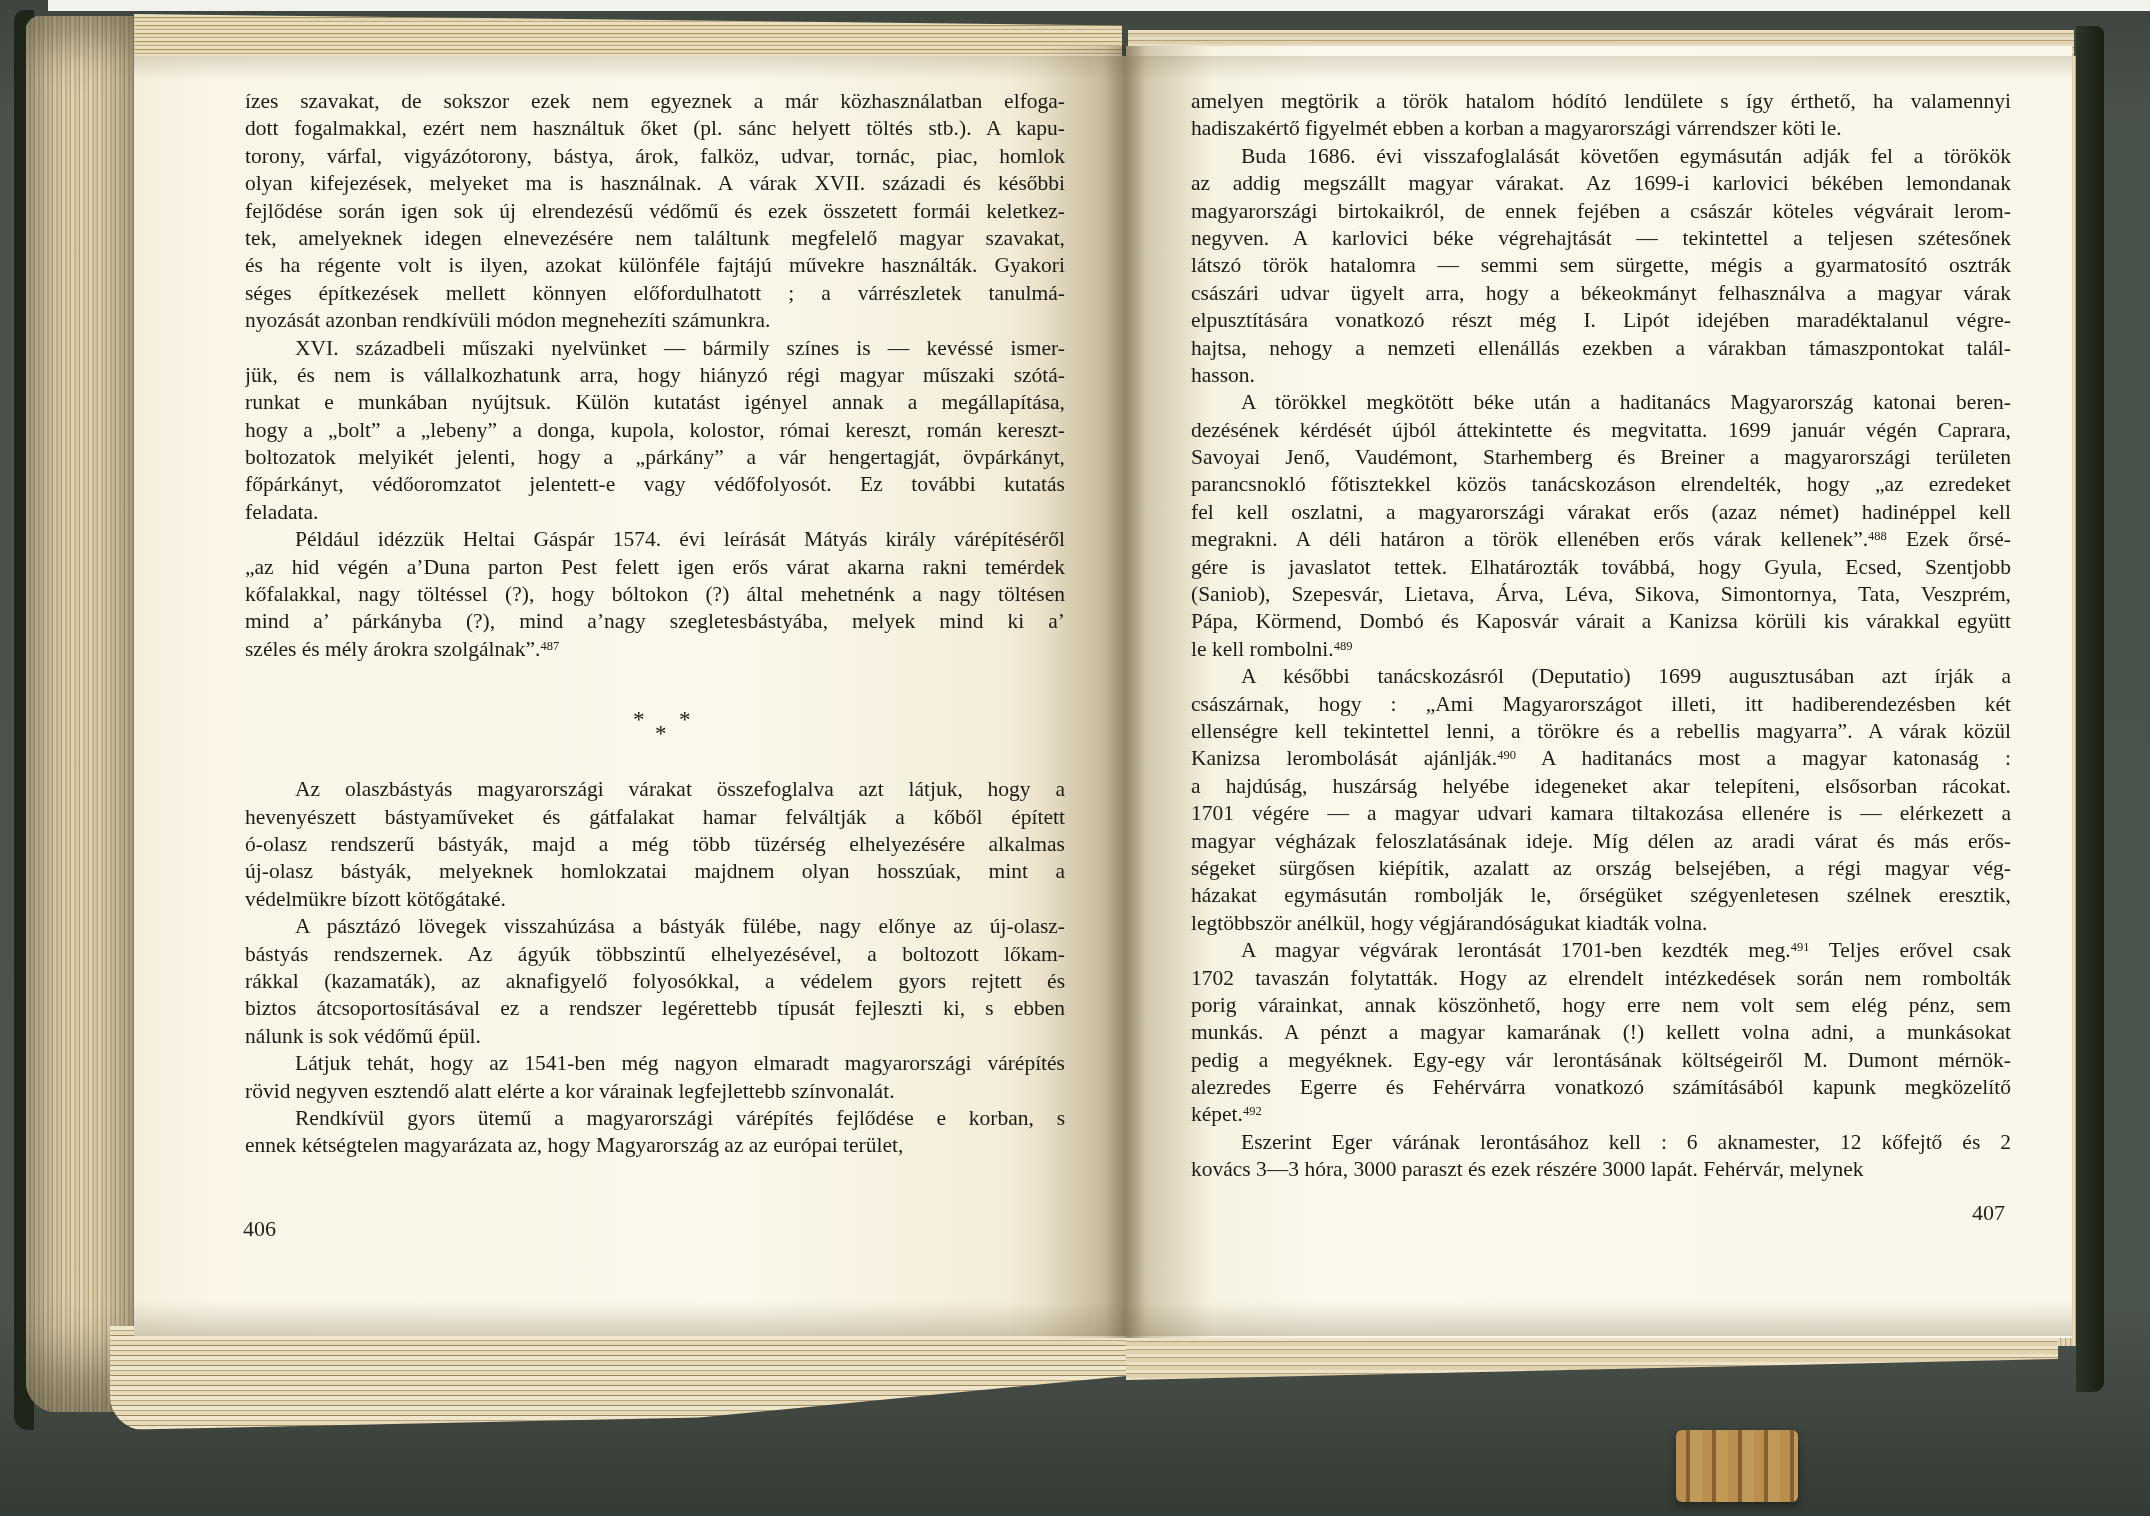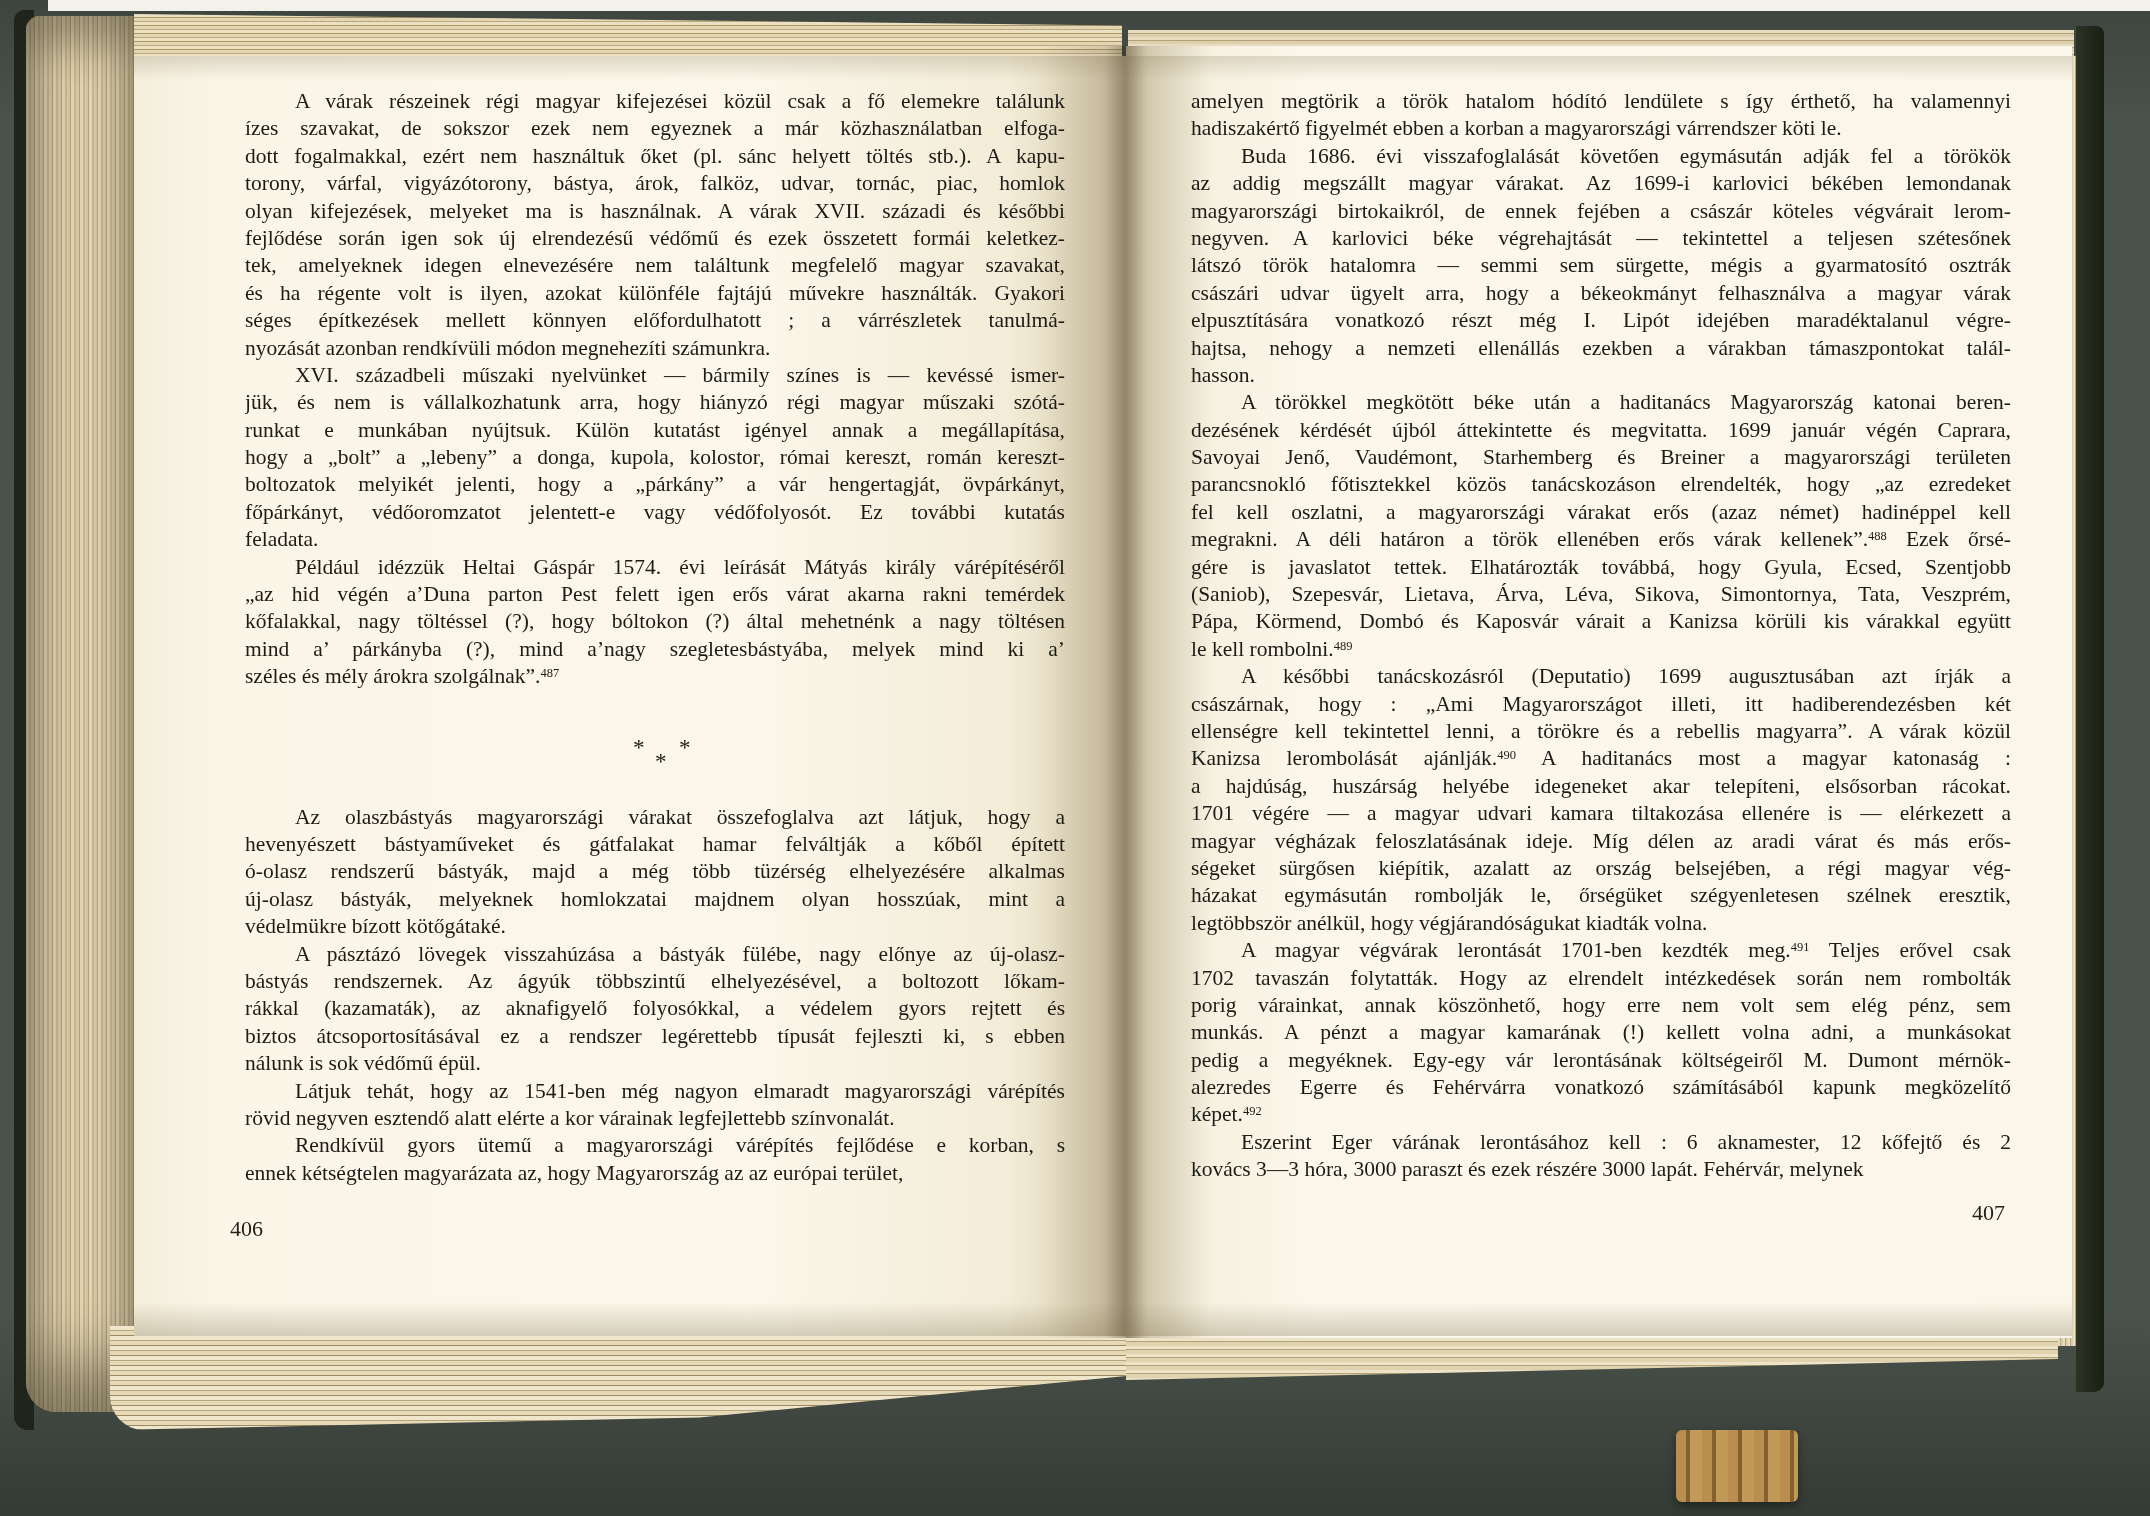--- a/index.html
+++ b/index.html
@@ -57,21 +57,21 @@
   .ln{height:27.4px;line-height:27.4px;text-align:justify;text-align-last:justify;overflow:hidden;white-space:normal;}
   .ln.last{text-align-last:left;}
   .ln.first{padding-left:50px;}
   .para.italic .ln{}
   sup{font-size:12.5px;line-height:0;vertical-align:6px;}
   .separator{position:relative;height:113px;}
   .separator span{position:absolute;font-size:23px;color:#1d1b16;}
   .a1{left:388px;top:44px;} .a2{left:434px;top:44px;} .a3{left:410px;top:58px;}
 
   .pagenum{position:absolute;font-size:22px;color:#24221c;z-index:5;}
-  .pn-left{left:230px;top:1216px;text-align:center;}
+  .pn-left{left:243px;top:1216px;text-align:center;}
   .pn-right{left:1185px;top:1200px;width:820px;text-align:right;}
 </style>
 </head>
 <body>
 
 <div class="backdrop"></div>
 <div class="white-strip"></div>
 <div class="cover-left"></div>
 <div class="edge-left"></div>
 <div class="top-edge"></div>
@@ -83,21 +83,20 @@
 <div class="spine-tab"></div>
 
 <div class="page-left"></div>
 <div class="page-right"></div>
 <div class="gutter"></div>
 <div class="page-top-shade"></div>
 <div class="page-bottom-shade"></div>
 
 <div class="text-col left-col" id="left-col">
     <div class="para">
-      <div class="ln first">A várak részeinek régi magyar kifejezései közül csak a fő elemekre találunk</div>
       <div class="ln">ízes szavakat, de sokszor ezek nem egyeznek a már közhasználatban elfoga-</div>
       <div class="ln">dott fogalmakkal, ezért nem használtuk őket (pl. sánc helyett töltés stb.). A kapu-</div>
       <div class="ln">torony, várfal, vigyázótorony, bástya, árok, falköz, udvar, tornác, piac, homlok</div>
       <div class="ln">olyan kifejezések, melyeket ma is használnak. A várak XVII. századi és későbbi</div>
       <div class="ln">fejlődése során igen sok új elrendezésű védőmű és ezek összetett formái keletkez-</div>
       <div class="ln">tek, amelyeknek idegen elnevezésére nem találtunk megfelelő magyar szavakat,</div>
       <div class="ln">és ha régente volt is ilyen, azokat különféle fajtájú művekre használták. Gyakori</div>
       <div class="ln">séges építkezések mellett könnyen előfordulhatott ; a várrészletek tanulmá-</div>
       <div class="ln last">nyozását azonban rendkívüli módon megnehezíti számunkra.</div>
     </div>

